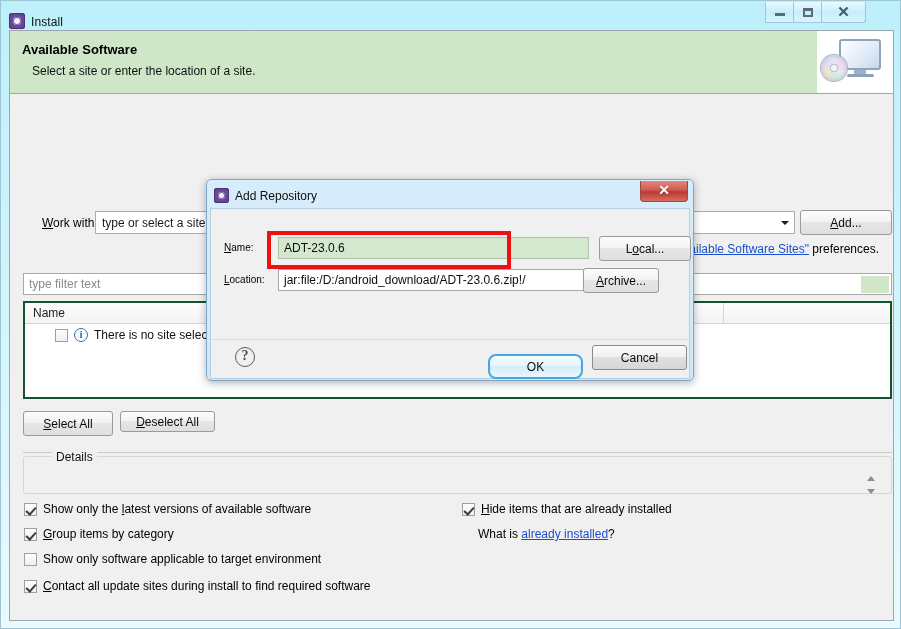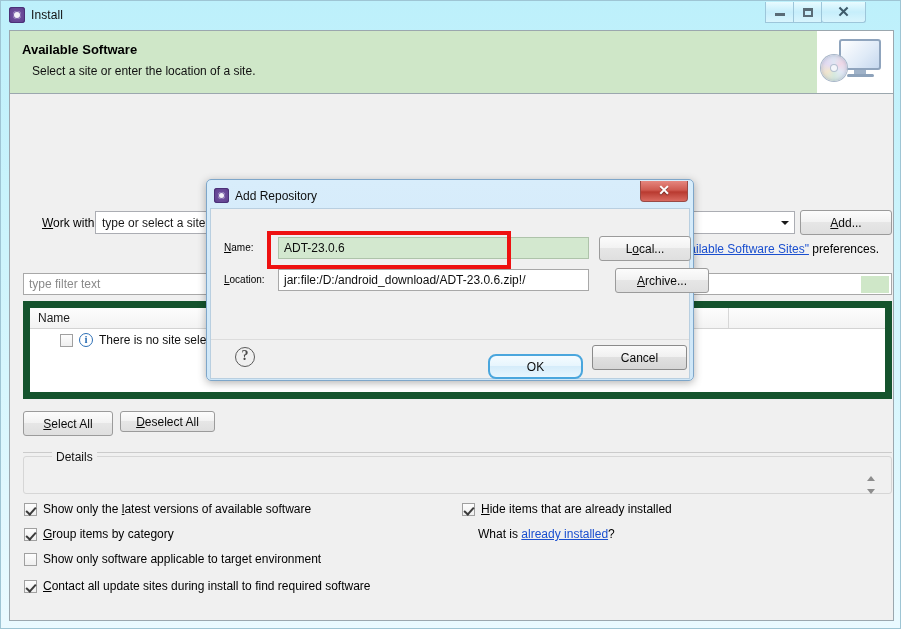--- a/index.html
+++ b/index.html
@@ -28,21 +28,21 @@
     width: 901px; height: 629px;
     box-sizing: border-box;
     border: 1px solid #9ec5d4;
     background: linear-gradient(to bottom, #bdf0fb 0%, #cdf4fc 40%, #eafaff 100%);
   }
   .titlebar {
     position: absolute;
     left: 0; top: 0;
     width: 871px; height: 28px;
     display: flex;
-    align-items: center;
+    align-items: flex-end;
   }
   .title-icon {
     width: 16px; height: 16px;
     margin-left: 8px; margin-right: 6px;
     border-radius: 3px;
     background: radial-gradient(circle at 50% 50%, #ffffff 0%, #ffffff 22%, #6f4f9e 30%, #5b3d89 100%);
     box-shadow: inset 0 0 0 1px #4b3178;
     position: relative;
     flex: none;
   }
@@ -258,21 +258,21 @@
     right: 2px; top: 2px;
     width: 28px; height: 17px;
     background: #cfe7c8;
   }
 
   .tree {
     position: absolute;
     left: 13px; top: 207px;
     width: 869px; height: 98px;
     box-sizing: border-box;
-    border: 7px solid #14532d;
+    border: 2px solid #14532d;
     background: #ffffff;
   }
   .tree-head {
     height: 21px;
     box-sizing: border-box;
     border-bottom: 1px solid #d3d3d3;
     background: linear-gradient(to bottom, #fdfdfd 0%, #f3f3f3 100%);
     display: flex; align-items: center;
     position: relative;
   }
@@ -475,22 +475,22 @@
     left: 67px; top: 60px;
     width: 311px; height: 22px;
     background: #ffffff;
     border: 1px solid #a8a8a8;
   }
   .m-btn-local {
     position: absolute; left: 388px; top: 27px;
     width: 92px; height: 25px;
   }
   .m-btn-archive {
-    position: absolute; left: 404px; top: 59px;
-    width: 94px; height: 25px;
+    position: absolute; left: 372px; top: 59px;
+    width: 76px; height: 25px;
   }
   .m-sep {
     position: absolute;
     left: 0; right: 0; top: 130px;
     height: 1px; background: #dcdcdc;
   }
   .m-help {
     position: absolute;
     left: 24px; top: 138px;
     width: 20px; height: 20px;

